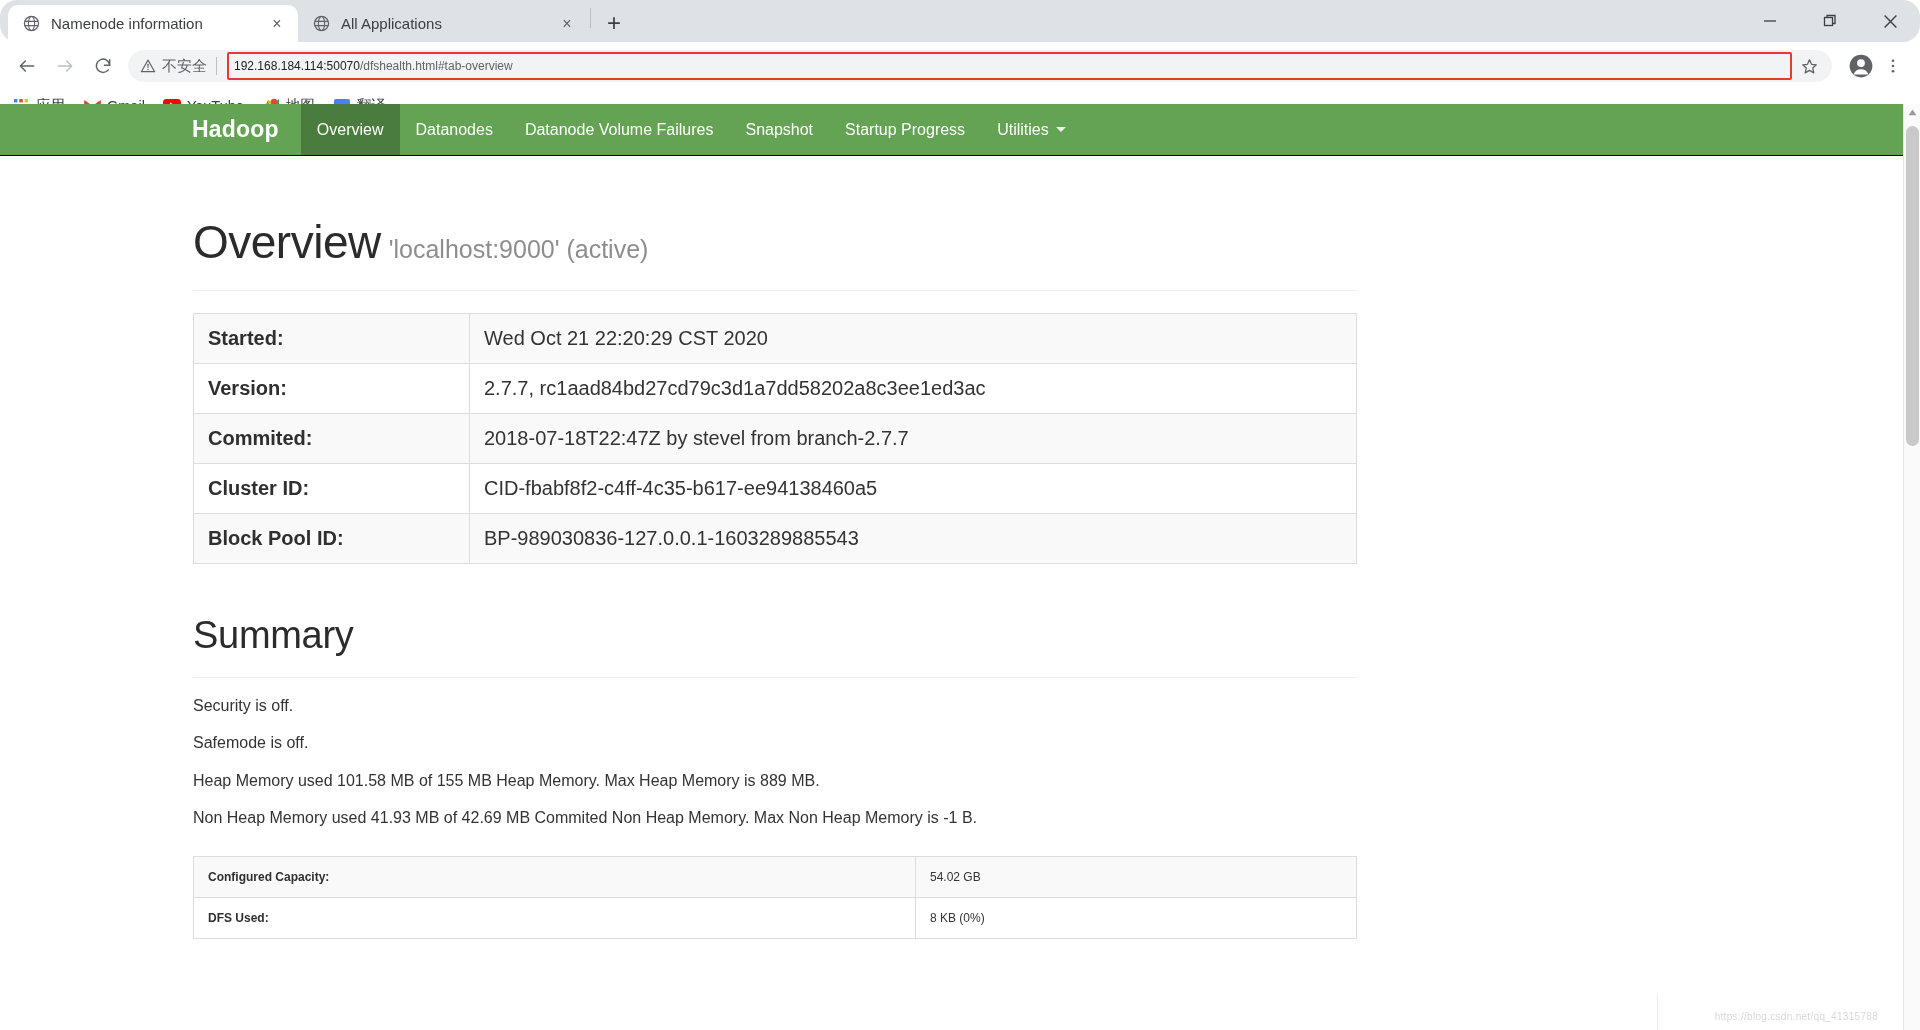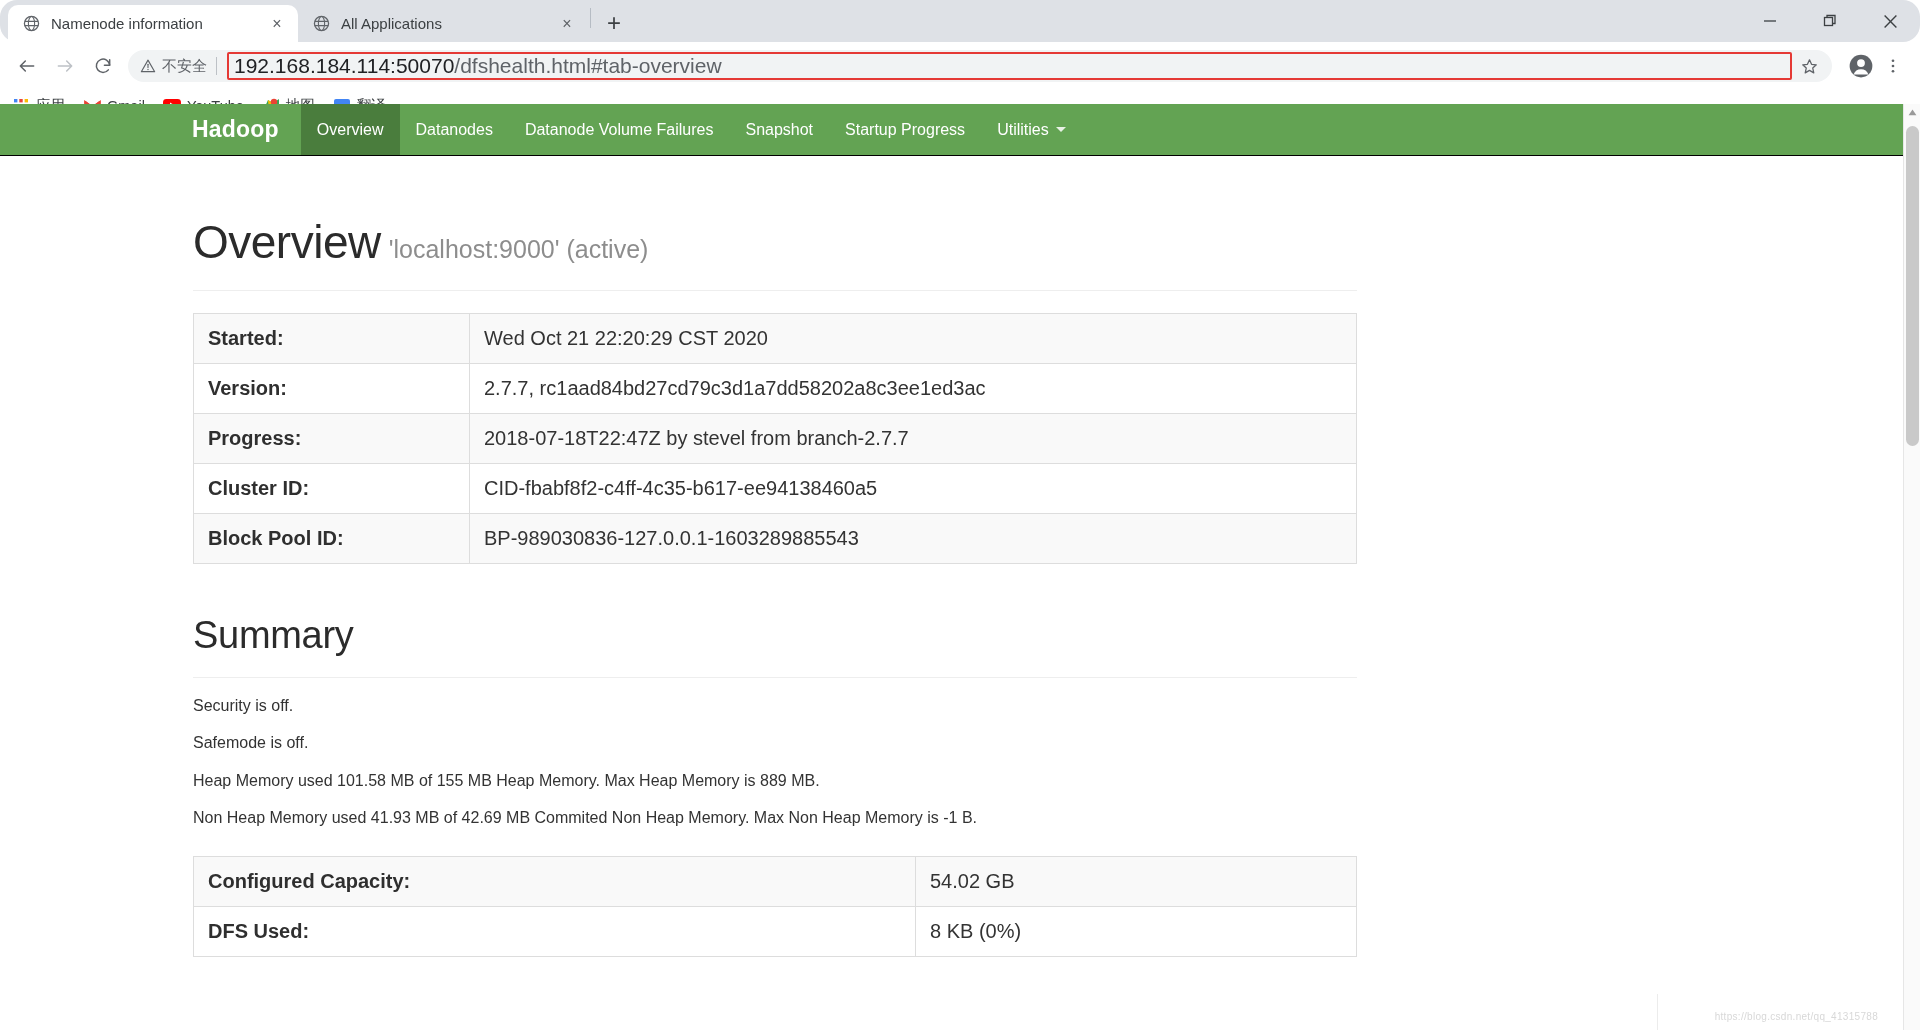--- a/index.html
+++ b/index.html
@@ -108,21 +108,21 @@
     height: 28px;
     display: flex;
     align-items: center;
     border: 2px solid #e53935;
     border-radius: 2px;
     padding: 0 6px 0 5px;
     background: transparent;
     min-width: 0;
     margin-right: 2px;
   }
-  .urltext { font-size: 21px; color: #202124; white-space: nowrap; overflow:hidden; }
+  .urltext { font-size: 12px; color: #202124; white-space: nowrap; overflow:hidden; }
   .urltext .scheme-host { color:#202124; }
   .urltext .path { color:#5f6368; }
   .omnibox-right { display:flex; align-items:center; padding-right: 8px; flex:0 0 auto; }
   .star { color:#5f6368; width:30px; display:flex; align-items:center; justify-content:center;}
   .avatar-btn { width: 34px; height:34px; display:flex; align-items:center; justify-content:center; margin-left:4px;}
   .menu-btn { width: 30px; height:34px; display:flex; align-items:center; justify-content:center; color:#5f6368;}
 
   .bookmarks {
     height: 32px;
     background:#fff;
@@ -245,21 +245,21 @@
     margin: 0 0 0 0;
     padding: 9px 0 9px 0;
     line-height: 1.2;
   }
   p.sumline:first-of-type { padding-top: 18px; }
 
   table.capacity {
     width: 1164px;
     border-collapse: collapse;
     margin-top: 20px;
-    font-size: 20px;
+    font-size: 12px;
   }
   table.capacity td {
     border: 1px solid #dddddd;
     padding: 13px 14px;
     color:#333;
     height: 38px;
   }
   table.capacity tr:nth-child(odd) td { background:#f9f9f9; }
   table.capacity tr:nth-child(even) td { background:#ffffff; }
   table.capacity td.key { width: 722px; font-weight:bold; color:#2f2f2f; }
@@ -487,21 +487,21 @@
           <tbody>
             <tr>
               <td class="key">Started:</td>
               <td>Wed Oct 21 22:20:29 CST 2020</td>
             </tr>
             <tr>
               <td class="key">Version:</td>
               <td>2.7.7, rc1aad84bd27cd79c3d1a7dd58202a8c3ee1ed3ac</td>
             </tr>
             <tr>
-              <td class="key">Progress:</td>
+              <td class="key">Commited:</td>
               <td>2018-07-18T22:47Z by stevel from branch-2.7.7</td>
             </tr>
             <tr>
               <td class="key">Cluster ID:</td>
               <td>CID-fbabf8f2-c4ff-4c35-b617-ee94138460a5</td>
             </tr>
             <tr>
               <td class="key">Block Pool ID:</td>
               <td>BP-989030836-127.0.0.1-1603289885543</td>
             </tr>

